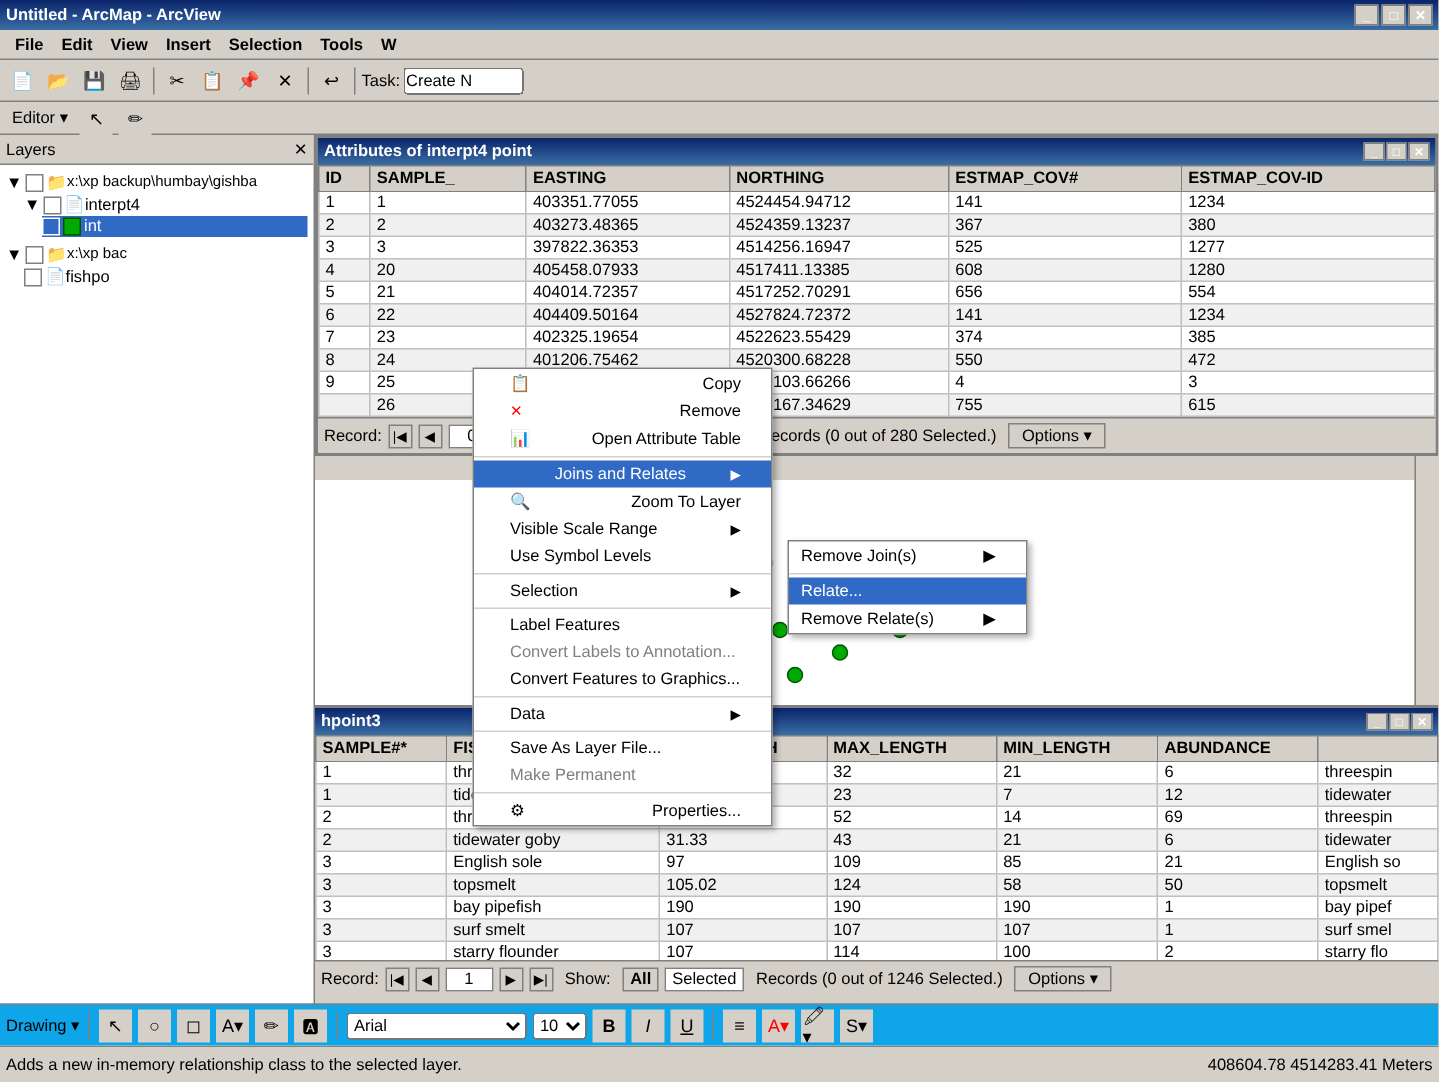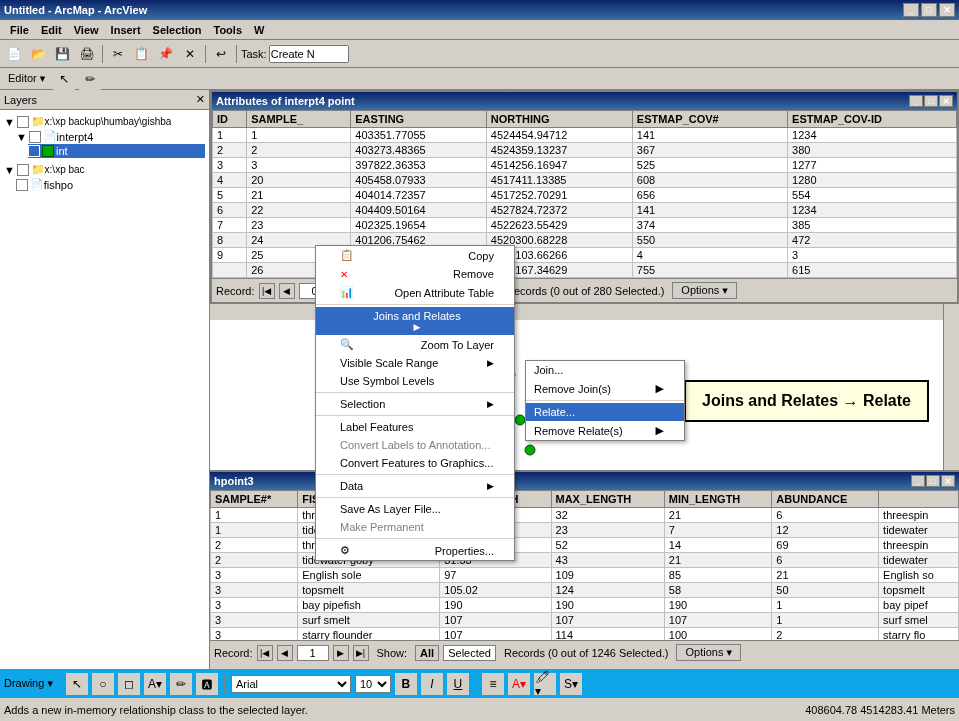--- a/index.html
+++ b/index.html
@@ -213,21 +213,21 @@
       font-size: 11px;
     }
     .ctx-item {
       padding: 3px 20px 3px 24px;
       cursor: pointer;
       display: flex;
       align-items: center;
       justify-content: space-between;
       white-space: nowrap;
     }
-    .ctx-item.active { background: #316ac5; color: white; flex-direction: column; }
+    .ctx-item.active { background: #316ac5; color: white; }
     .ctx-item.disabled { color: #808080; cursor: default; }
     .ctx-sep { height: 1px; background: #d4d0c8; margin: 2px 0; }
     .ctx-arrow { font-size: 9px; }
 
     
     .submenu {
       position: absolute;
       top: 155px;
       left: 310px;
       background: white;
@@ -763,39 +763,33 @@
       </div>
       <div class="ctx-sep"></div>
       <div class="ctx-item">
         <span>⚙</span>
         <span>Properties...</span>
       </div>
     </div>
 
     <div class="submenu" style="top:270px; left:315px;">
       <div class="submenu-item">
-        <span>Join...</span>
-      </div>
-      <div class="submenu-item">
         <span>Remove Join(s)</span>
         <span>▶</span>
       </div>
       <div class="submenu-sep"></div>
       <div class="submenu-item active-highlight">
         <span>Relate...</span>
       </div>
       <div class="submenu-item">
         <span>Remove Relate(s)</span>
         <span>▶</span>
       </div>
     </div>
 
-    <div class="callout">
-      <span>Joins and Relates → Relate</span>
-    </div>
 
     <div class="vscroll" style="position:absolute; right:0; top:0; bottom:220px;">
       <div class="vscroll-btn">▲</div>
       <div class="vscroll-thumb"></div>
     </div>
 
   </div>
 </div>
 
 <div class="bottom-toolbar">

